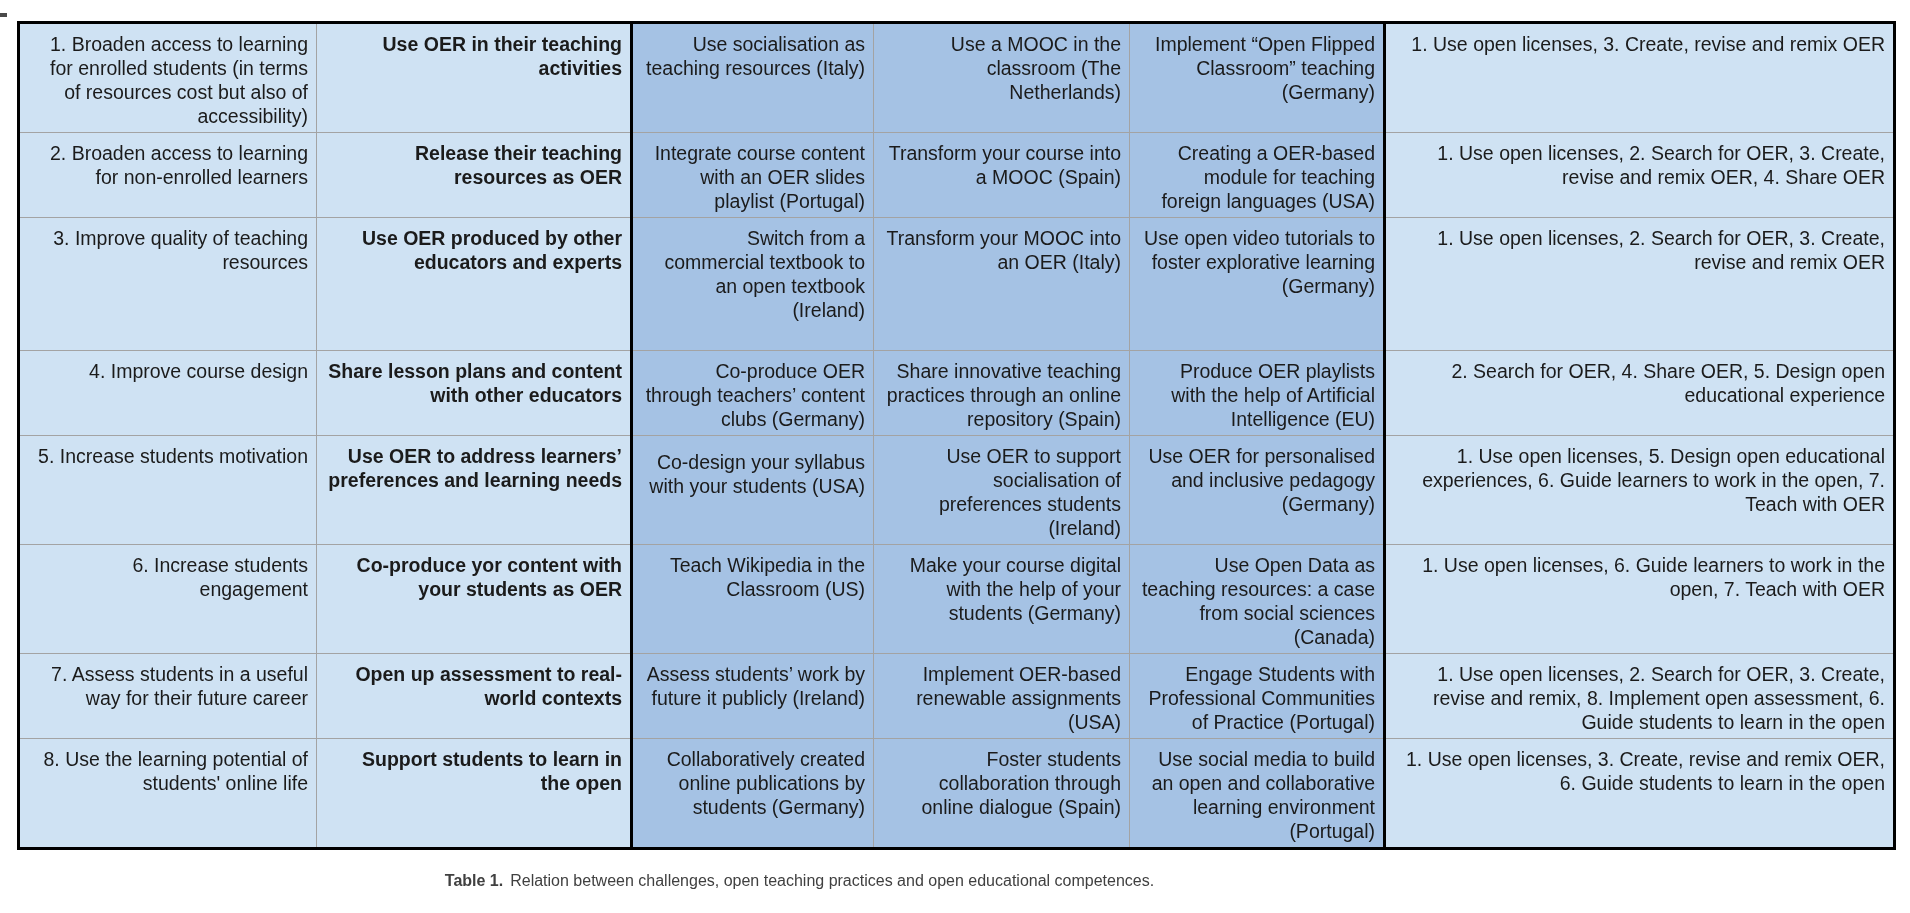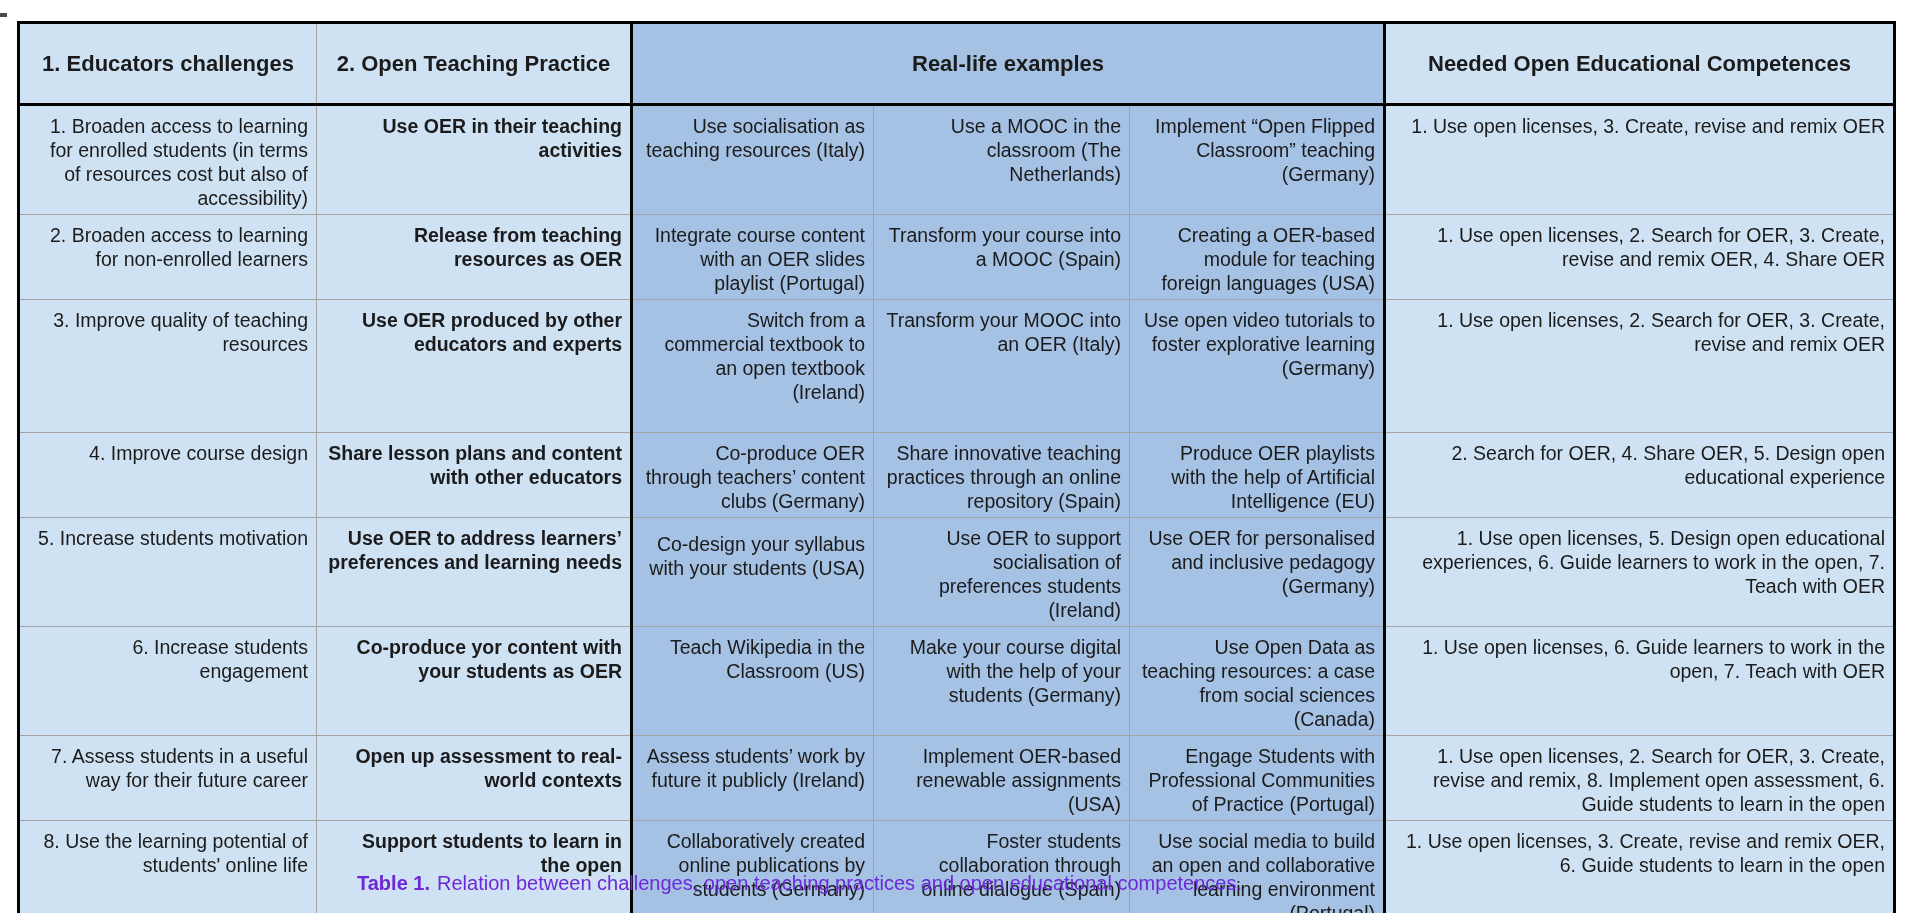--- a/index.html
+++ b/index.html
@@ -48,60 +48,54 @@
   }
   .light { background: #cfe2f3; }
   .med   { background: #a5c2e4; }
   .bold  { font-weight: bold; margin-left: 48px; }
   .thickR { border-right: 3px solid #000000 !important; }
   .caption {
     position: absolute;
     left: 0; top: 872px;
     width: 1599px;
     text-align: center;
-    font-size: 20px;
-    color: #6d28d9;
+    font-size: 16px;
+    color: #404040;
   }
   .caption-label { font-weight: bold; margin-right: 7px; }
 </style>
 </head>
 <body>
 
 <div class="page">
   <div class="edge-artifact"></div>
 
   <table class="oer">
     <colgroup>
       <col style="width:298px">
         <col style="width:315px">
         <col style="width:242px">
       <col style="width:256px">
         <col style="width:255px">
         <col style="width:510px">
     </colgroup>
     <tbody>
-        <tr style="height:82px">
-      <th class="light">1. Educators challenges</th>
-      <th class="light thickR">2. Open Teaching Practice</th>
-      <th class="med thickR" colspan="3">Real-life examples</th>
-      <th class="light">Needed Open Educational Competences</th>
-    </tr>
 
     <tr style="height:107px">
       <td class="light">1. Broaden access to learning for enrolled students (in terms of resources cost but also of accessibility)</td>
       <td class="light bold thickR">Use OER in their teaching activities</td>
       <td class="med">Use socialisation as teaching resources (Italy)</td>
       <td class="med">Use a MOOC in the classroom (The Netherlands)</td>
       <td class="med thickR">Implement “Open Flipped Classroom” teaching (Germany)</td>
       <td class="light">1. Use open licenses, 3. Create, revise and remix OER</td>
     </tr>
 
     <tr style="height:80px">
       <td class="light">2. Broaden access to learning for non-enrolled learners</td>
-      <td class="light bold thickR">Release from teaching resources as OER</td>
+      <td class="light bold thickR">Release their teaching resources as OER</td>
       <td class="med">Integrate course content with an OER slides playlist (Portugal)</td>
       <td class="med">Transform your course into a MOOC (Spain)</td>
       <td class="med thickR">Creating a OER-based module for teaching foreign languages (USA)</td>
       <td class="light">1. Use open licenses, 2. Search for OER, 3. Create, revise and remix OER, 4. Share OER</td>
     </tr>
 
     <tr style="height:133px">
       <td class="light">3. Improve quality of teaching resources</td>
       <td class="light bold thickR">Use OER produced by other educators and experts</td>
       <td class="med">Switch from a commercial textbook to an open textbook (Ireland)</td>

